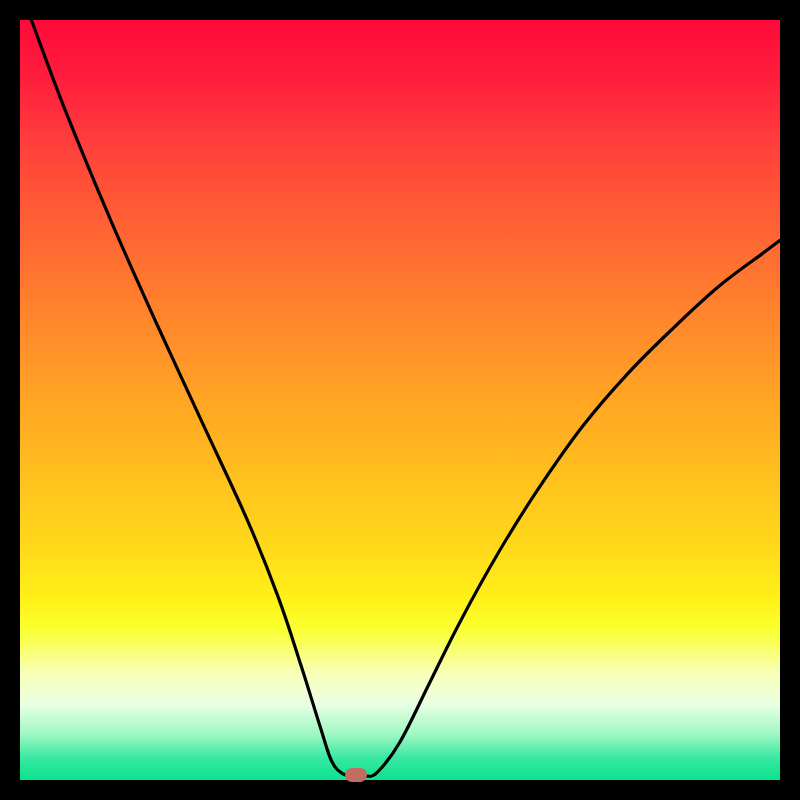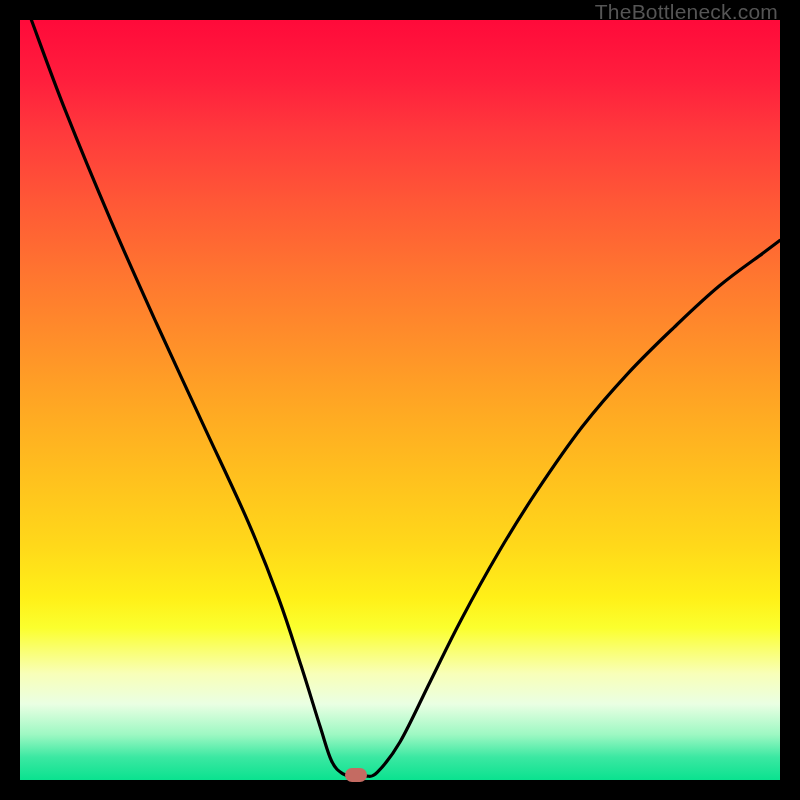--- a/index.html
+++ b/index.html
@@ -66,20 +66,19 @@
     height: 14px;
     border-radius: 7px;
     background: #c46b62;
     transform: translate(-50%, -50%);
   }
 </style>
 </head>
 <body>
 
 <div class="frame">
-  <div class="watermark">TheBottleneck.com</div>
   <div class="plot">
     <svg class="curve" viewBox="0 0 760 760" preserveAspectRatio="none">
       <path id="curve-path" fill="none" stroke="#000" stroke-width="3.2" stroke-linecap="round" stroke-linejoin="round" d="M 11.40 0.00 C 17.56 16.42, 31.24 54.95, 45.60 91.20 C 59.96 127.45, 74.78 163.10, 91.20 201.40 C 107.62 239.70, 120.38 267.75, 136.80 304.00 C 153.22 340.25, 165.98 367.23, 182.40 402.80 C 198.82 438.37, 214.32 470.14, 228.00 501.60 C 241.68 533.06, 248.82 551.61, 258.40 577.60 C 267.98 603.59, 273.68 622.74, 281.20 646.00 C 288.72 669.26, 294.73 689.70, 300.20 706.80 C 305.67 723.90, 307.50 732.52, 311.60 741.00 C 315.70 749.48, 318.90 751.18, 323.00 753.92 C 327.10 756.66, 330.30 755.79, 334.40 756.20 C 338.50 756.61, 341.70 756.88, 345.80 756.20 C 349.90 755.52, 351.04 758.56, 357.20 752.40 C 363.36 746.24, 370.42 738.42, 380.00 722.00 C 389.58 705.58, 399.46 683.09, 410.40 661.20 C 421.34 639.31, 428.49 623.66, 440.80 600.40 C 453.11 577.14, 465.12 555.26, 478.80 532.00 C 492.48 508.74, 501.75 493.77, 516.80 471.20 C 531.85 448.63, 545.98 427.80, 562.40 406.60 C 578.82 385.40, 591.58 371.18, 608.00 353.40 C 624.42 335.62, 637.18 323.53, 653.60 307.80 C 670.02 292.07, 682.78 279.68, 699.20 266.00 C 715.62 252.32, 733.86 240.01, 744.80 231.80 C 755.74 223.59, 757.26 222.45, 760.00 220.40"></path>
     </svg>
     <div id="marker" class="dot" style="left: 335.92px; top: 755.44px; background: rgb(196, 107, 98);"></div>
   </div>
 </div>
 
 </body></html>

